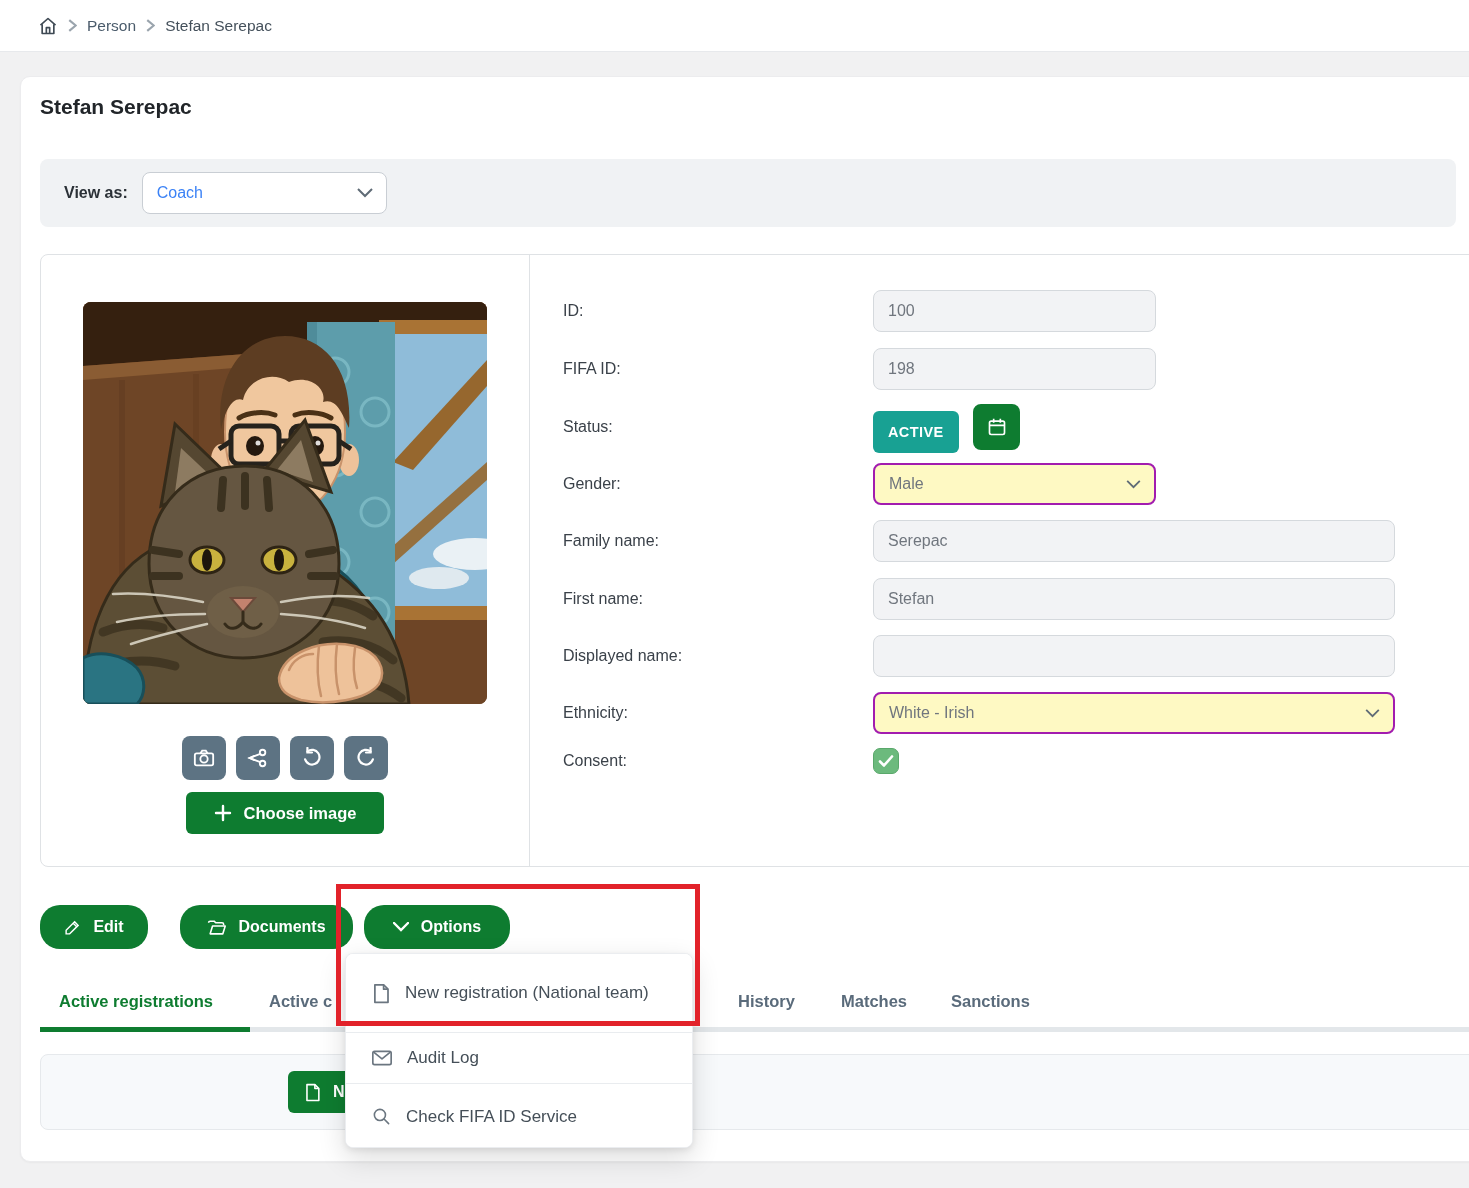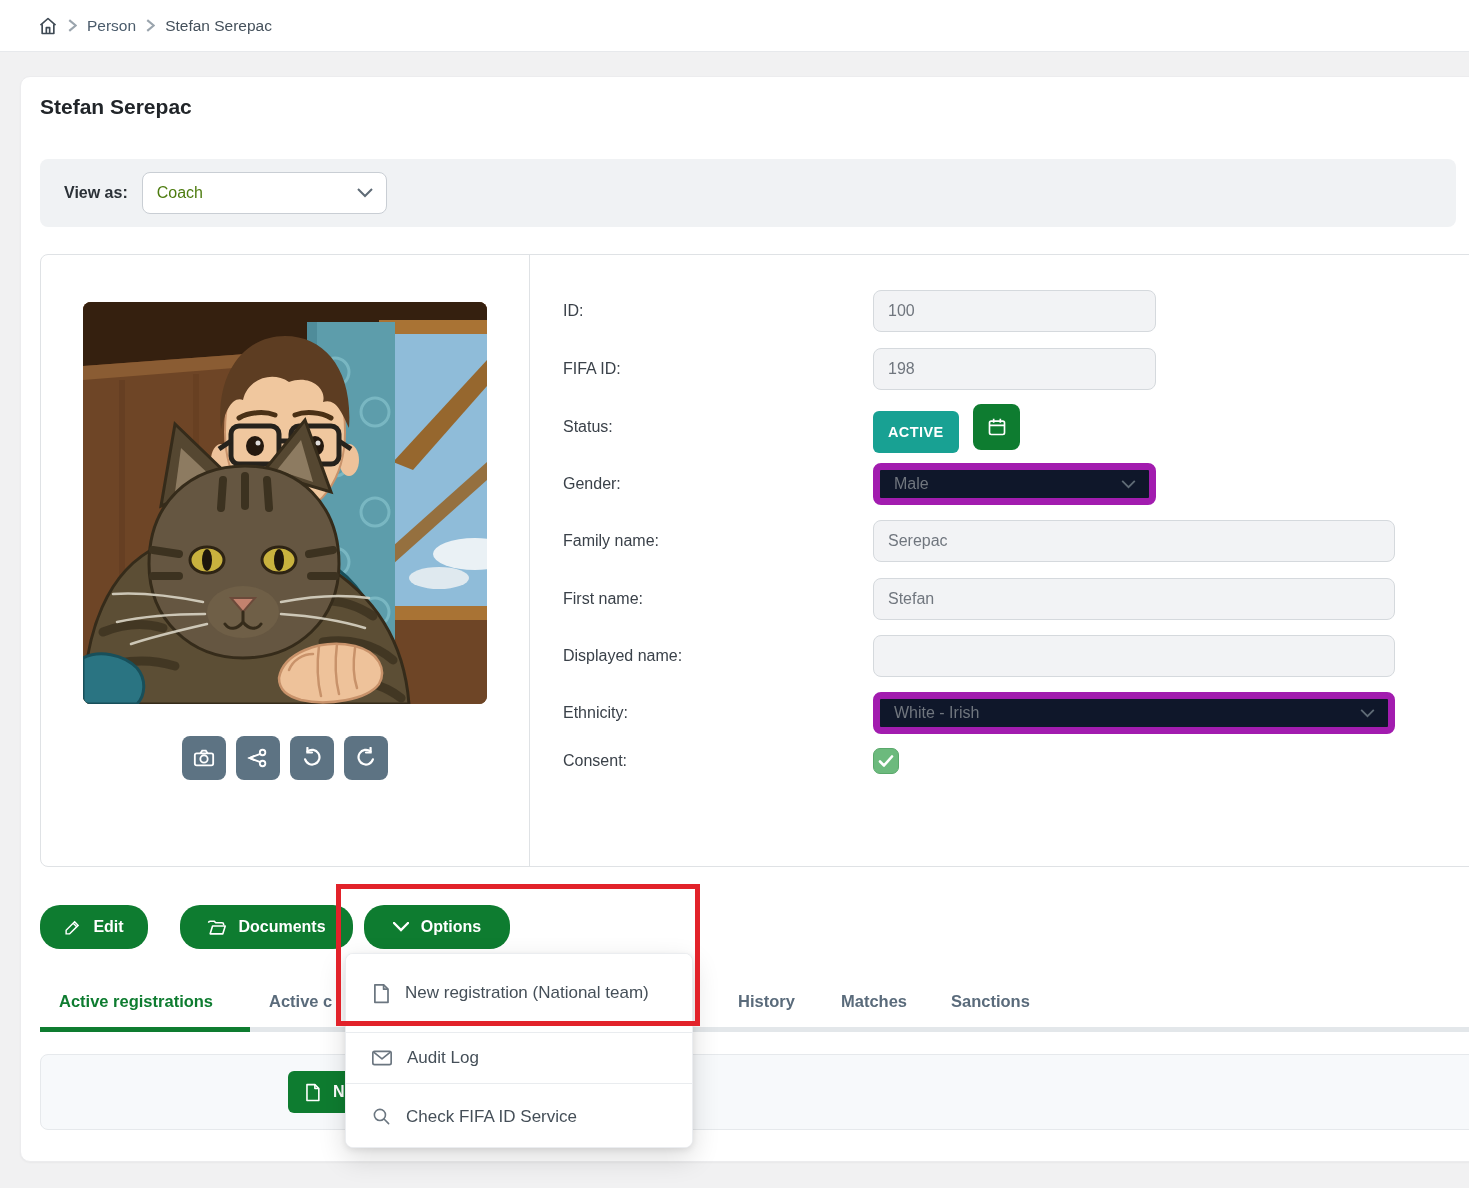--- a/index.html
+++ b/index.html
@@ -36,21 +36,21 @@
   }
   .viewas-bar {
     position:absolute; left:19px; right:26px; top:82px; height:68px;
     background:#f0f2f4; border-radius:8px;
     display:flex; align-items:center; padding-left:24px; gap:14px;
   }
   .viewas-label { font-size:16px; font-weight:bold; color:#2b3137; }
   .select {
     position:relative; background:#fff; border:1px solid #c9ced4; border-radius:8px;
     height:42px; display:flex; align-items:center; padding:0 40px 0 14px;
-    font-size:16px; color:#4d7c0f; cursor:pointer;
+    font-size:16px; color:#3b82f6; cursor:pointer;
   }
   .select .chev { position:absolute; right:13px; color:#5f6b76; }
   .viewas-select { width:245px; }
 
   
   .profile-box {
     position:absolute; left:19px; right:-2px; top:177px; height:613px;
     border:1px solid #dfe2e5; border-radius:8px; background:#fff;
   }
   .profile-divider { position:absolute; left:488px; top:0; bottom:0; width:0; border-left:1px solid #dfe2e5; }
@@ -71,21 +71,21 @@
     display:flex; align-items:center; justify-content:center; gap:12px;
     font-family:inherit; font-size:16.5px; font-weight:bold; cursor:pointer;
   }
   .flabel { position:absolute; left:522px; font-size:16px; color:#3a4149; line-height:42px; }
   .fctrl  { position:absolute; left:832px; height:42px; }
   .tinput {
     width:100%; height:42px; background:#f2f3f5; border:1px solid #d5d9dd; border-radius:8px;
     font-family:inherit; font-size:16px; color:#70767e; padding:0 14px; outline:none;
   }
   .w-sm { width:283px; } .w-lg { width:522px; }
-  .sel-gray { background:#0f172a; border:7px solid #a21caf; color:#70767e; }
+  .sel-gray { background:#fef9c3; border:2px solid #a21caf; color:#70767e; }
   .badge {
     display:inline-flex; align-items:center; justify-content:center;
     height:42px; padding:0 15px; border-radius:6px; background:var(--teal,#18a193);
     color:#fff; font-weight:bold; font-size:14.5px; letter-spacing:.4px;
   }
   .cal-btn {
     width:47px; height:46px; margin-left:10px; margin-top:-2px;
     background:var(--green,#0e7c30); border:none; border-radius:8px;
     display:inline-flex; align-items:center; justify-content:center; color:#fff; cursor:pointer;
   }
@@ -306,20 +306,26 @@
             </svg>
         </button>
         <button class="tool-btn">
           <svg width="22" height="22" viewBox="0 0 24 24" fill="none" stroke="currentColor" stroke-width="2.4" stroke-linecap="round">
               <path d="M17 5 A 8 8 0 1 0 19.5 13.5"></path>
               <polyline points="17,1 17,6 12,6" fill="none"></polyline>
             </svg>
         </button>
       </div>
 
+      <button class="gbtn choose-btn">
+        <svg width="18" height="18" viewBox="0 0 18 18" fill="none" stroke="currentColor" stroke-width="2.4" stroke-linecap="round">
+            <path d="M9 2 V16 M2 9 H16"></path>
+          </svg>
+        <span>Choose image</span>
+      </button>
 
       <span class="flabel" style="top:35px">ID:</span>
       <div class="fctrl" style="top:35px"><input class="tinput w-sm" readonly="" value="100" style=""></div>
 
       <span class="flabel" style="top:93px">FIFA ID:</span>
       <div class="fctrl" style="top:93px"><input class="tinput w-sm" readonly="" value="198" style=""></div>
 
       <span class="flabel" style="top:151px">Status:</span>
       <div class="fctrl" style="top:151px">
         <span class="badge">ACTIVE</span>

